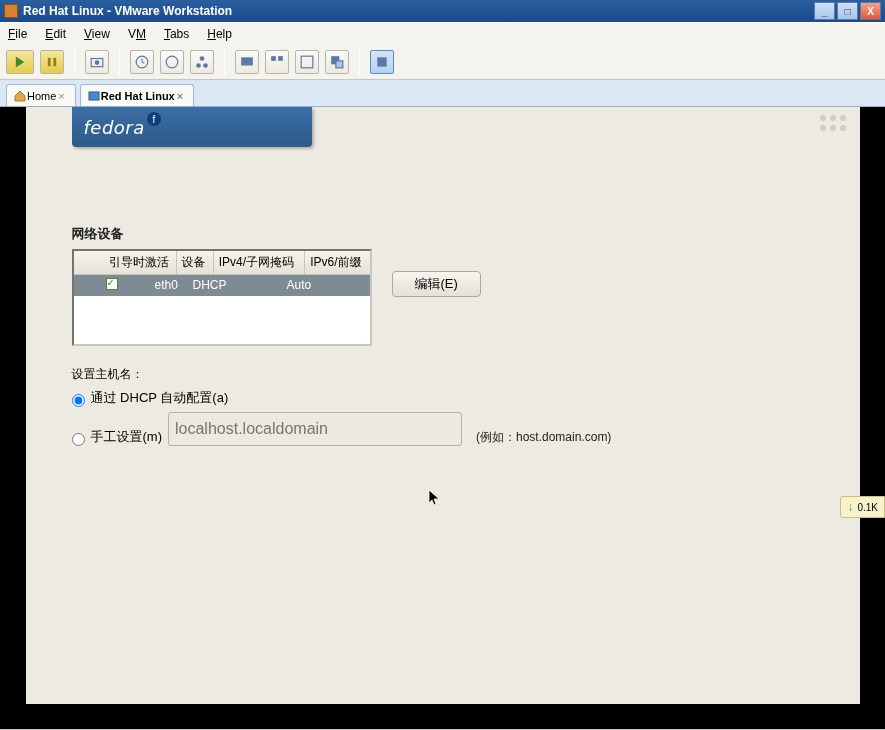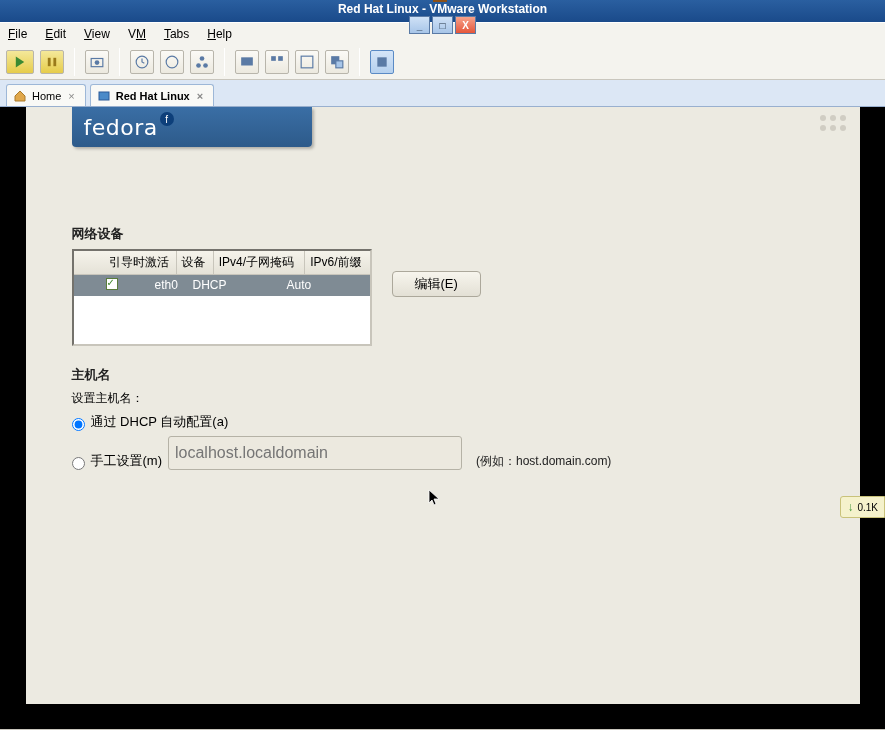--- a/index.html
+++ b/index.html
@@ -1,50 +1,50 @@
 <!DOCTYPE html>
 <html><head>
 <meta charset="utf-8">
 <style>
 * { box-sizing: border-box; margin: 0; padding: 0; }
 body { font-family: "Tahoma", "Arial", sans-serif; font-size: 12px; background: #3b6ea5; width: 885px; height: 730px; overflow: hidden; position: relative; }
 
 
-.titlebar { height: 22px; background: linear-gradient(#2a5fa0,#1a4a8a); display: flex; align-items: center; padding: 0 4px; color: #fff; flex-direction: column; }
+.titlebar { height: 22px; background: linear-gradient(#2a5fa0,#1a4a8a); display: flex; align-items: center; padding: 0 4px; color: #fff; }
 .titlebar .ticon { width: 14px; height: 14px; background: #d9822b; margin-right: 5px; border: 1px solid #8a5018; }
 .titlebar .title { flex: 1; font-size: 12px; font-weight: bold; }
 .titlebar .winbtns { display: flex; gap: 2px; }
 .titlebar .wb { width: 21px; height: 18px; border: 1px solid #5a7aa5; display: flex; align-items: center; justify-content: center; font-size: 10px; font-weight: bold; }
 .wb.min, .wb.max { background: linear-gradient(#cfe1f6,#a7c5e8); color: #234; }
 .wb.close { background: linear-gradient(#f7a28a,#e5563a); color: #fff; }
 
 
 .menubar { background: #f4f3ee; height: 22px; display: flex; align-items: center; padding: 0 8px; gap: 18px; border-top: 1px solid #fff; }
 .menubar span { cursor: default; }
 .menubar u { text-decoration: underline; }
 
 .toolbar { background: #f4f3ee; height: 36px; display: flex; align-items: center; padding: 0 6px; gap: 6px; border-bottom: 1px solid #c9c6bd; }
 .tbtn { width: 24px; height: 24px; border: 1px solid #b8b5ab; background: linear-gradient(#fbfaf6,#ece9df); display: flex; align-items: center; justify-content: center; border-radius: 2px; }
 .tbtn.play { width: 28px; background: linear-gradient(#f4e89a,#e6cc4a); }
 .tbtn.pause { background: linear-gradient(#f4e89a,#e6cc4a); }
 .tsep { width: 1px; height: 28px; background: #c9c6bd; margin: 0 4px; border-left: 1px solid #fff; }
 .tbtn svg { width: 14px; height: 14px; }
 
 .tabbar { background: #dce7f5; height: 27px; display: flex; align-items: flex-end; padding: 0 6px; gap: 4px; border-bottom: 1px solid #99b0cf; }
-.tab { height: 22px; padding: 0 8px 0 6px; background: #f9f9f6; border: 1px solid #9db7d7; border-bottom: none; border-radius: 3px 3px 0 0; display: flex; align-items: center; gap: 5px; font-size: 11px; }
+.tab { height: 22px; padding: 0 8px 0 6px; background: #f9f9f6; border: 1px solid #9db7d7; border-bottom: none; border-radius: 3px 3px 0 0; display: flex; align-items: center; font-size: 11px; }
 .tab .tabicon { width: 14px; height: 14px; display:flex; align-items:center; justify-content:center; }
 .tab .xclose { color: #888; font-size: 11px; padding: 0 2px; cursor: pointer; }
 
 
 .vmarea { position: relative; height: 622px; background: #000; display: flex; justify-content: center; }
 .vmframe { width: 834px; height: 597px; margin-top: 0; background: #000; display: flex; justify-content: center; }
 .installer { width: 834px; height: 597px; background: #eceae1; position: relative; padding: 0 0 0 0; }
 
 .fedbanner { position: absolute; left: 46px; top: 0; width: 240px; height: 40px; background: linear-gradient(#3a6ea5,#2d5a8a); border-radius: 0 0 4px 4px; box-shadow: 2px 2px 3px rgba(0,0,0,.25); display: flex; align-items: center; padding-left: 12px; }
-.fedbanner .fedtext { color: #fff; font-size: 22px; letter-spacing: .5px; font-family: "DejaVu Sans", Arial, sans-serif; }
+.fedbanner .fedtext { color: #fff; font-size: 18px; letter-spacing: .5px; font-family: "DejaVu Sans", Arial, sans-serif; font-style: italic; }
 .fedbanner .fedf { width: 14px; height: 14px; border-radius: 50%; background: #0d3f7a; color: #fff; font-size: 10px; display: inline-flex; align-items: center; justify-content: center; margin-left: 2px; position: relative; top: -8px; }
 
 .gripdots { position: absolute; right: 16px; top: 8px; width: 24px; display: grid; grid-template-columns: repeat(3,6px); grid-gap: 4px; }
 .gripdots i { width: 6px; height: 6px; border-radius: 50%; background: #d0cdc3; }
 
 .content { position: absolute; left: 46px; top: 118px; right: 30px; bottom: 62px; }
 
 .sectlabel { font-weight: bold; font-size: 13px; margin-bottom: 6px; color: #222; }
 
 .nettable { border: 2px inset #c8c5bb; width: 300px; background: #fff; }
@@ -231,21 +231,20 @@
               <div class="col-dev">eth0</div>
               <div class="col-v4">DHCP</div>
               <div class="col-v6">Auto</div>
             </div>
             <div style="height:48px;background:#fff;"></div>
           </div>
           <button class="editbtn"><span>编辑(E)</span></button>
         </div>
 
         <div class="hostsection">
-          <div class="sectlabel">主机名</div>
           <div class="hoststub">设置主机名：</div>
           <div class="radioline">
             <input type="radio" checked="" style="">
             <span>通过 DHCP 自动配置(a)</span>
           </div>
           <div class="radioline">
             <input type="radio" style="">
             <span>手工设置(m)</span>
             <input class="txt" disabled="" placeholder="localhost.localdomain" style="">
             <span class="hint">(例如：host.domain.com)</span>

